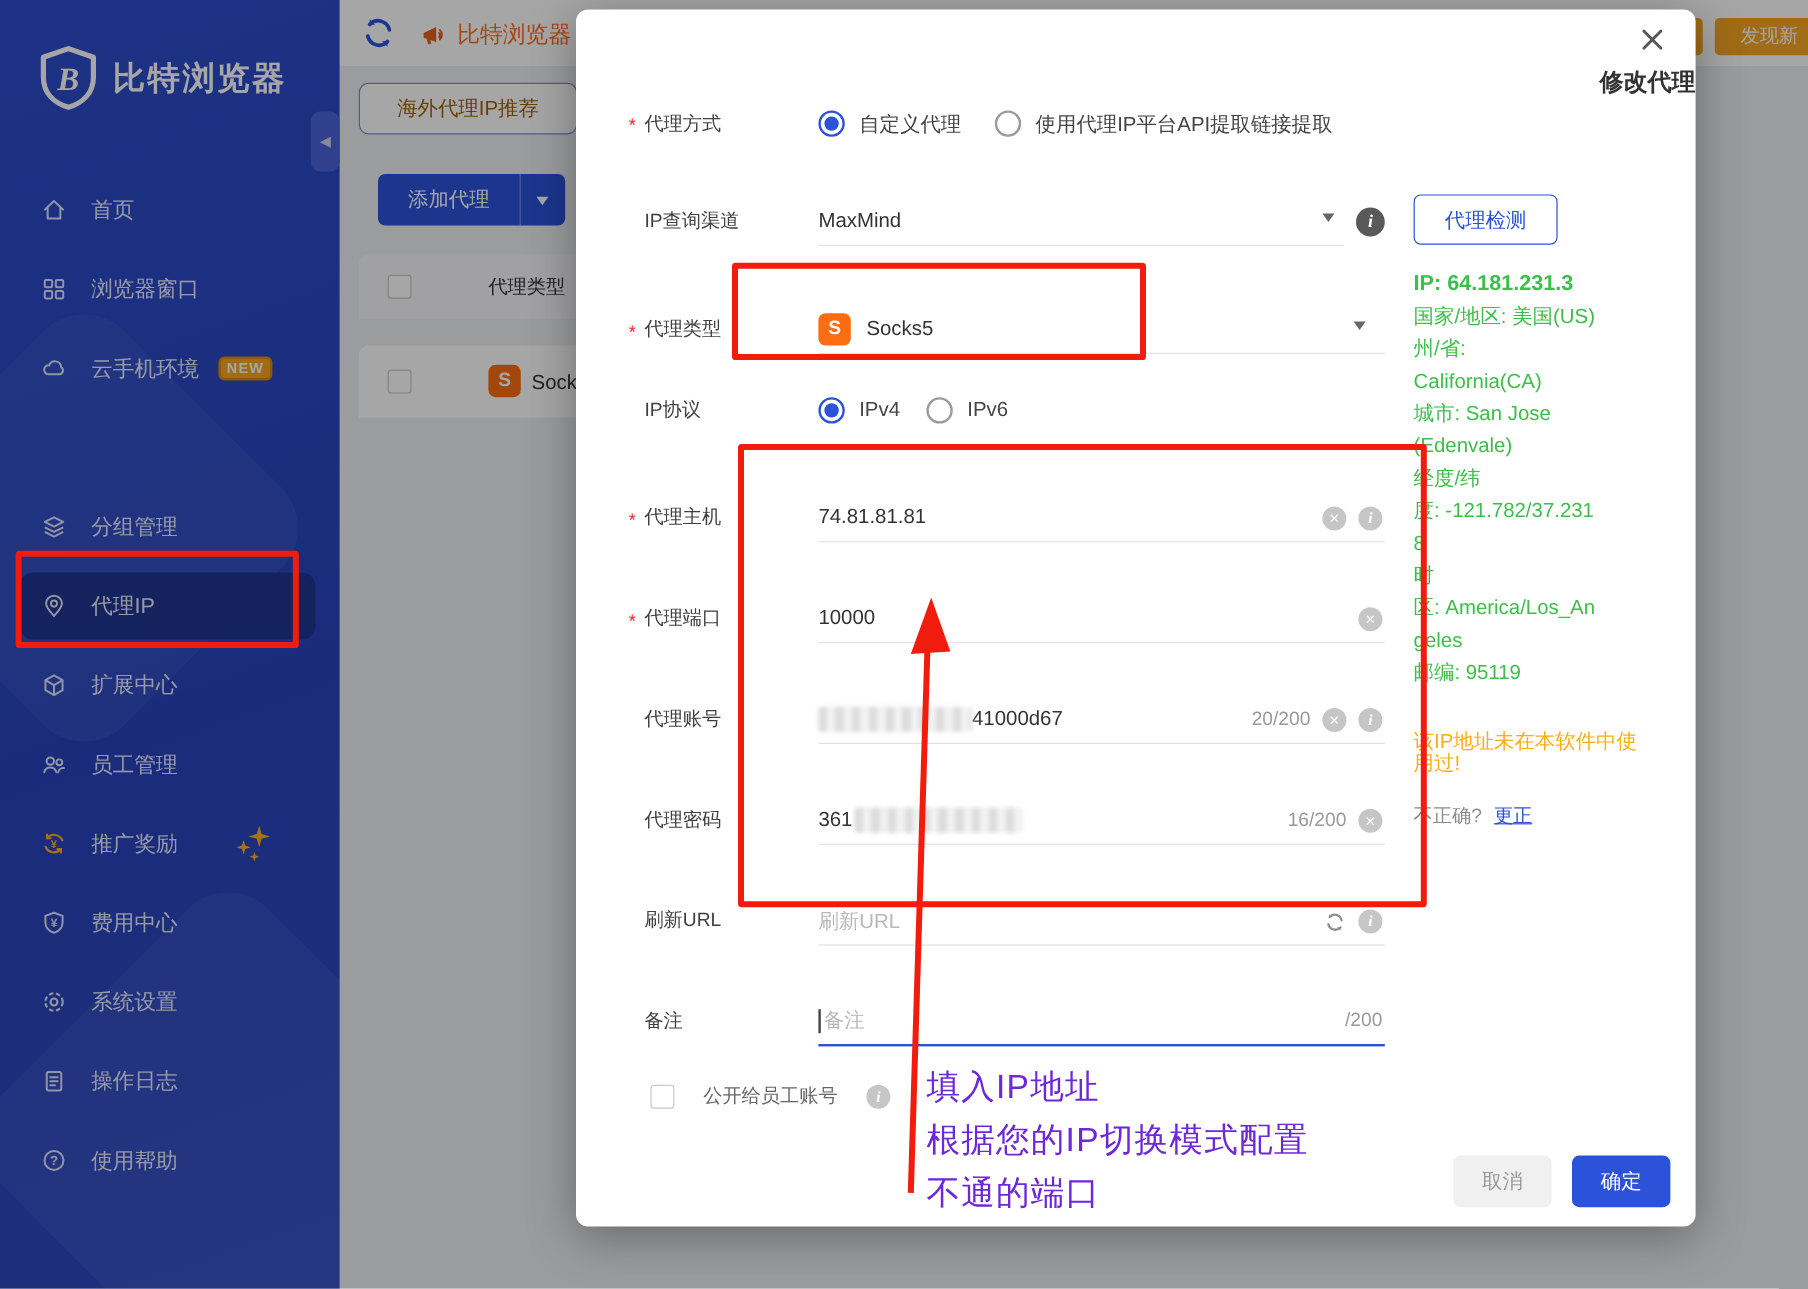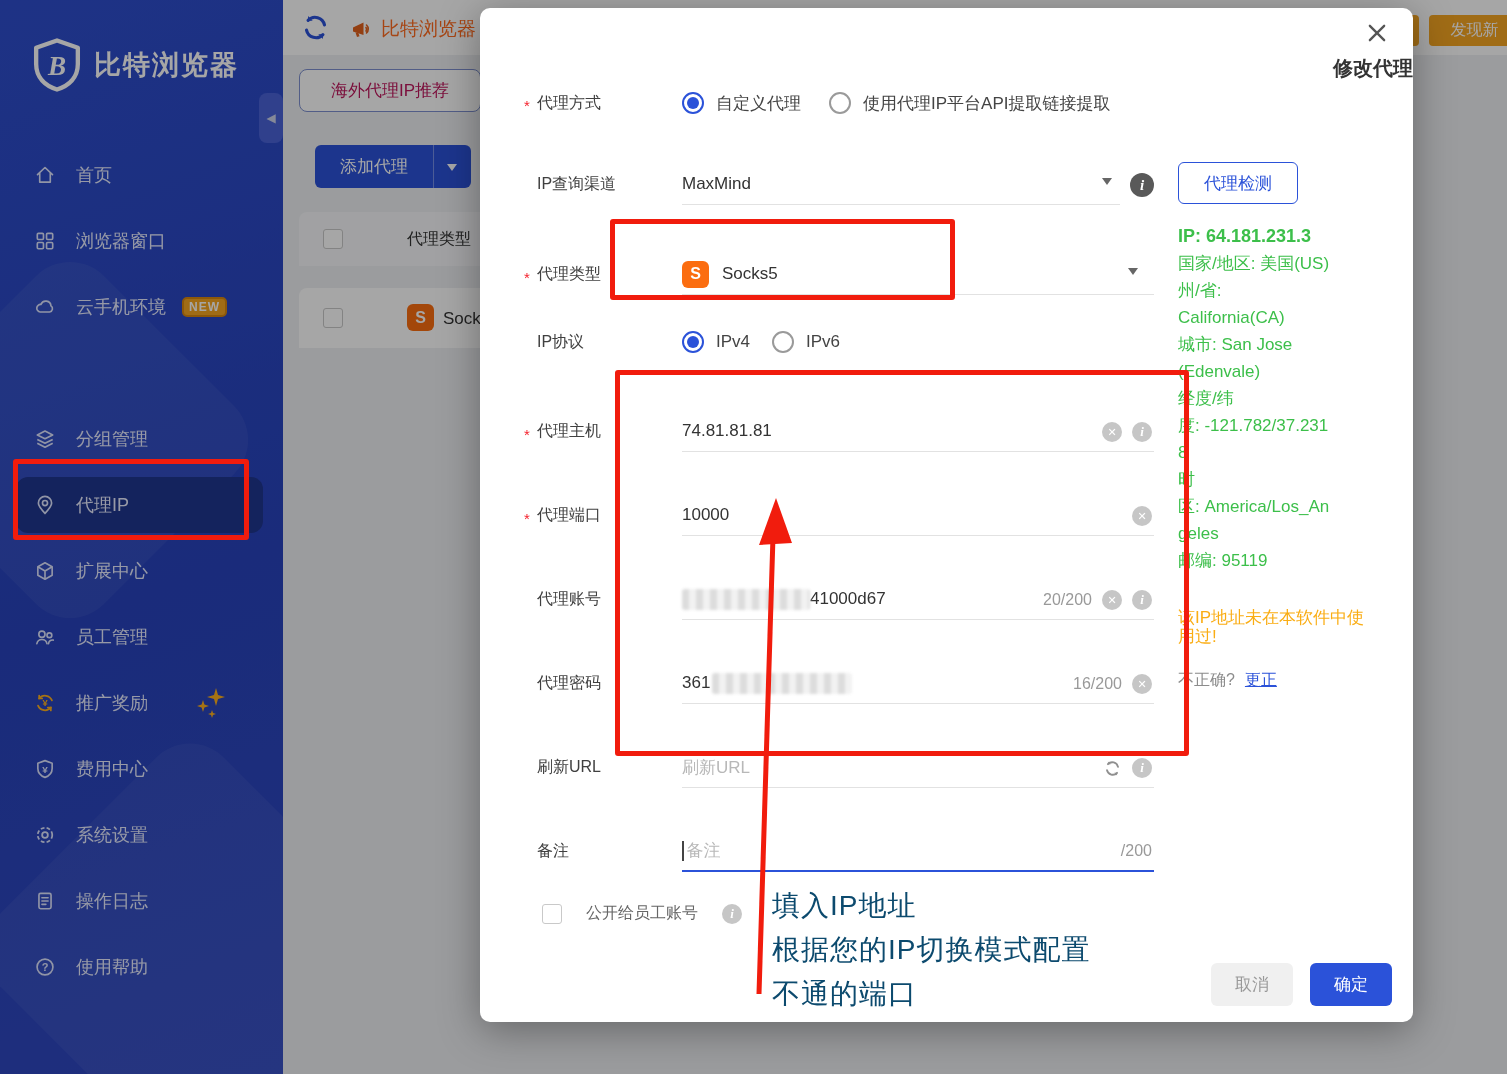--- a/index.html
+++ b/index.html
@@ -23,21 +23,21 @@
   .collapse { position:absolute; left:259px; top:93px; width:24px; height:50px; background:#4a63d8;
     border-radius:8px; z-index:11; display:flex; align-items:center; justify-content:center;
     color:#cdd3ea; font-size:12px; }
 
   
   .topbar { position:absolute; left:283px; top:0; width:1224px; height:55px; background:#ffffff; }
   .refresh-ic { position:absolute; left:300px; top:12px; width:31px; height:31px; color:#2b52d9; }
   .mega-ic { position:absolute; left:350px; top:18px; width:24px; height:24px; color:#e2611c; }
   .announce { position:absolute; left:381px; top:16px; font-size:19px; color:#ff6b1f; white-space:nowrap; }
   .tab-pill { position:absolute; left:299px; top:69px; width:182px; height:43px; background:#fff;
-    border:1.5px solid #7e90cf; border-radius:8px; color:#be185d; font-size:17px;
+    border:1.5px solid #7e90cf; border-radius:8px; color:#a16207; font-size:17px;
     display:flex; align-items:center; justify-content:center; }
   .addbtn { position:absolute; left:315px; top:145px; width:156px; height:43px; background:#2b52d9;
     border-radius:6px; color:#fff; font-size:17px; display:flex; align-items:center; }
   .addbtn .lbl { width:118px; text-align:center; }
   .addbtn .sep { width:1px; height:43px; background:rgba(255,255,255,.35); }
   .addbtn .car { width:36px; display:flex; justify-content:center; }
   .caret { width:0; height:0; border:5px solid transparent; border-top:7px solid #fff; margin-top:6px; }
   .band { position:absolute; left:299px; background:#fff; overflow:hidden; }
   .bx { position:absolute; width:20px; height:20px; border:1.5px solid #c9c9c9; border-radius:3px; background:#fff; }
   .amber { position:absolute; top:15px; height:31px; background:#f6a623; border-radius:4px; color:#fff;
@@ -86,21 +86,21 @@
   .chk { width:20px; height:20px; border:1.5px solid #c9c9c9; border-radius:3px; }
   .chklbl { font-size:16px; color:#666; }
   .btn { position:absolute; top:955px; width:82px; height:43px; border-radius:6px; font-size:17px;
     display:flex; align-items:center; justify-content:center; cursor:pointer; }
   .btn.cancel { left:731px; background:#f0f0f0; color:#999; }
   .btn.ok { left:830px; background:#2b52d9; color:#fff; }
 
   
   .ann { position:absolute; z-index:100; pointer-events:none; }
   .ann-rect { position:absolute; border:5px solid #f11c0d; border-radius:3px; }
-  .ann-text { position:absolute; left:772px; top:884px; color:#0c4a6e; font-size:28px; font-weight:500;
+  .ann-text { position:absolute; left:772px; top:884px; color:#6d28d9; font-size:28px; font-weight:500;
     line-height:44px; letter-spacing:1px; white-space:nowrap; }
 </style>
 </head>
 <body>
 
 <svg width="0" height="0" style="position:absolute">
   <defs>
     <symbol id="i-home" viewBox="0 0 20 20">
         <path d="M3.2 9.6 L10 3.2 L16.8 9.6 M5.2 8.3 V16.5 H14.8 V8.3" fill="none" stroke="currentColor" stroke-width="1.5" stroke-linecap="round" stroke-linejoin="round"></path>
       </symbol>

